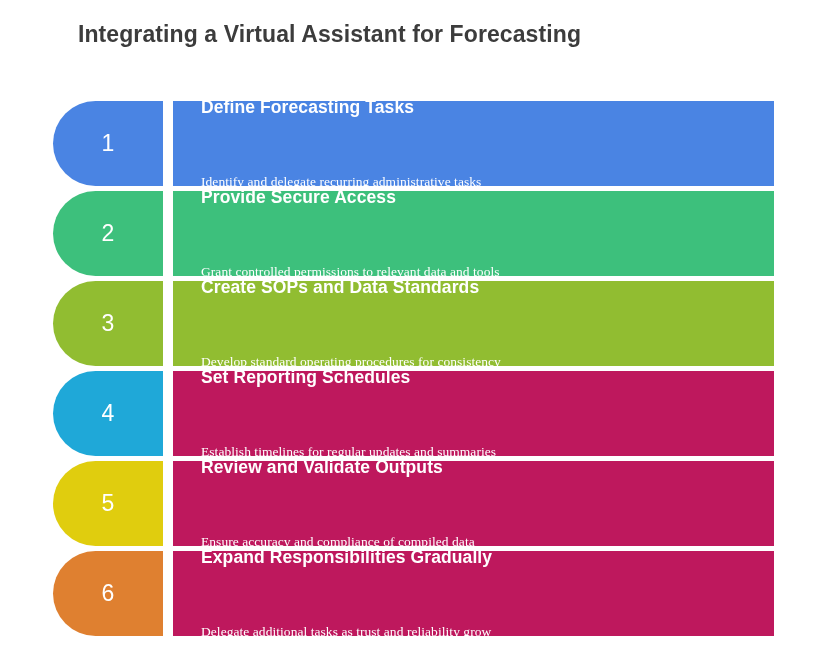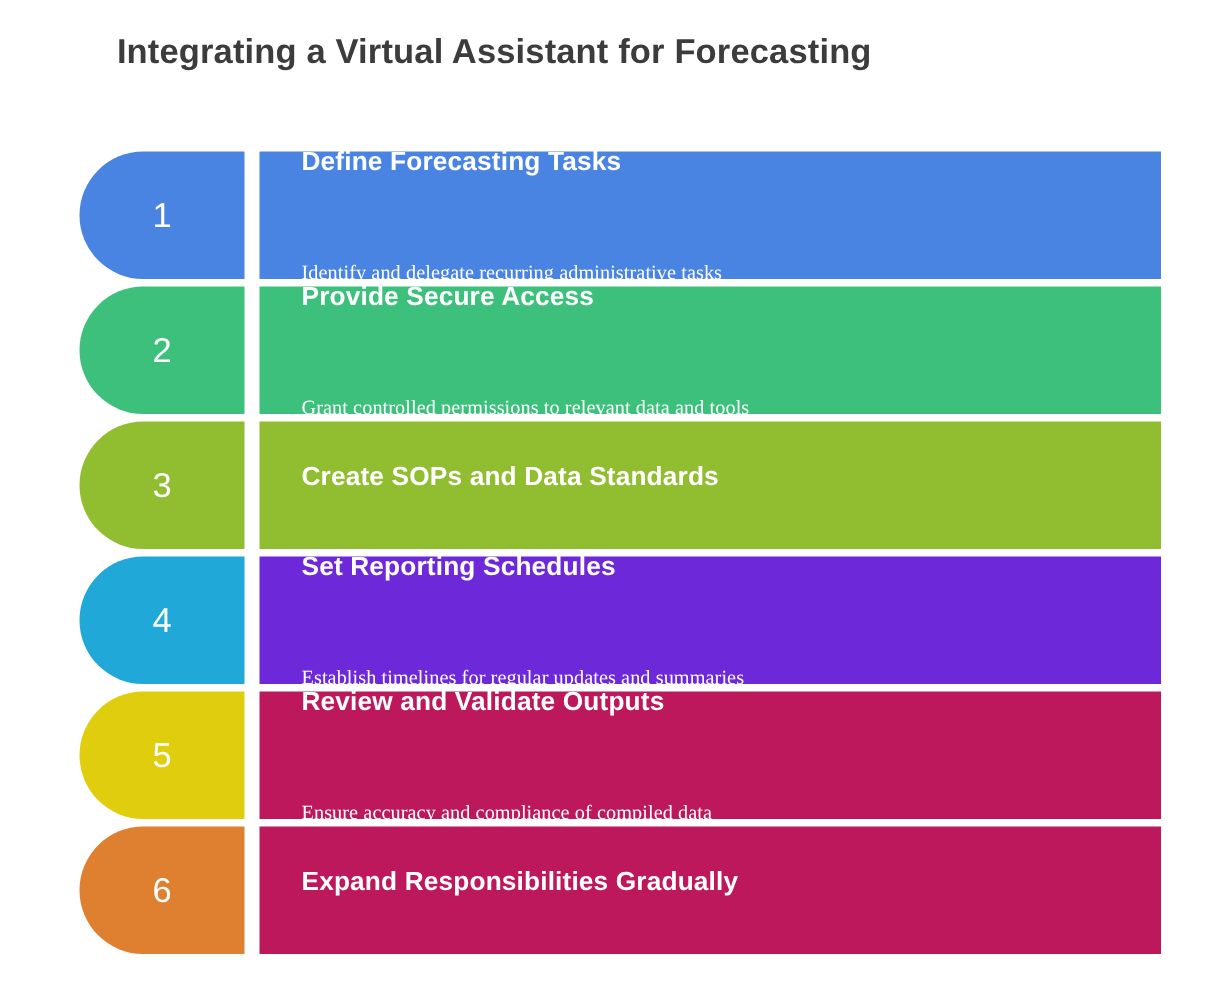--- a/index.html
+++ b/index.html
@@ -131,29 +131,30 @@
       </div>
     </div>
 
     <div class="step-row">
       <div class="step-number-block" style="background-color: rgb(145, 189, 49);">
         <span class="step-number">3</span>
       </div>
       <div class="step-divider"></div>
       <div class="step-content" style="background-color: rgb(145, 189, 49);">
         <div class="step-heading">Create SOPs and Data Standards</div>
+        <div class="step-description">Develop standard operating procedures for consistency</div>
       </div>
     </div>
 
     <div class="step-row">
       <div class="step-number-block" style="background-color: rgb(31, 168, 216);">
         <span class="step-number">4</span>
       </div>
       <div class="step-divider"></div>
-      <div class="step-content" style="background-color: #6d28d9;">
+      <div class="step-content" style="background-color: #be185d;">
         <div class="step-heading">Set Reporting Schedules</div>
         <div class="step-description">Establish timelines for regular updates and summaries</div>
       </div>
     </div>
 
     <div class="step-row">
       <div class="step-number-block" style="background-color: rgb(224, 205, 14);">
         <span class="step-number">5</span>
       </div>
       <div class="step-divider"></div>
@@ -163,17 +164,18 @@
       </div>
     </div>
 
     <div class="step-row">
       <div class="step-number-block" style="background-color: rgb(223, 128, 48);">
         <span class="step-number">6</span>
       </div>
       <div class="step-divider"></div>
       <div class="step-content" style="background-color: #be185d;">
         <div class="step-heading">Expand Responsibilities Gradually</div>
+        <div class="step-description">Delegate additional tasks as trust and reliability grow</div>
       </div>
     </div>
 
   </div>
 </div>
 
 </body></html>

